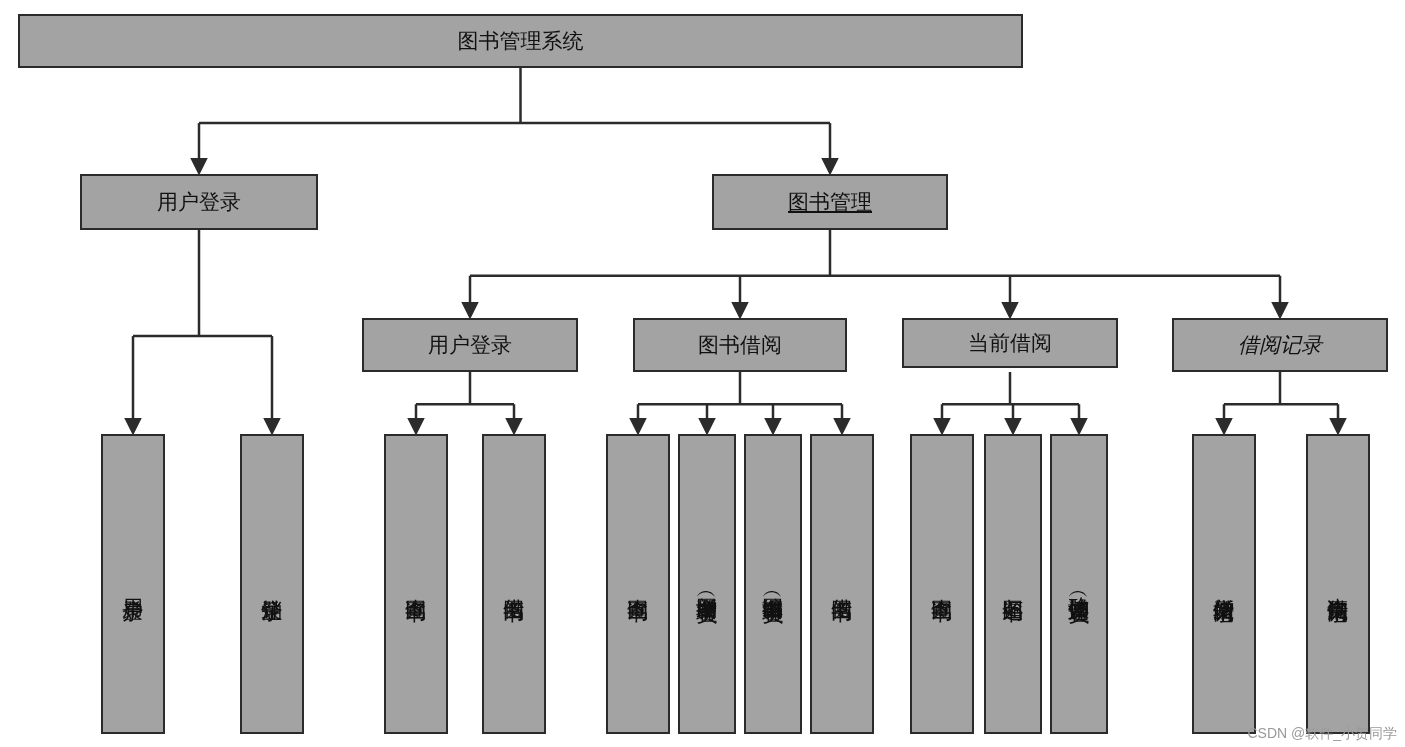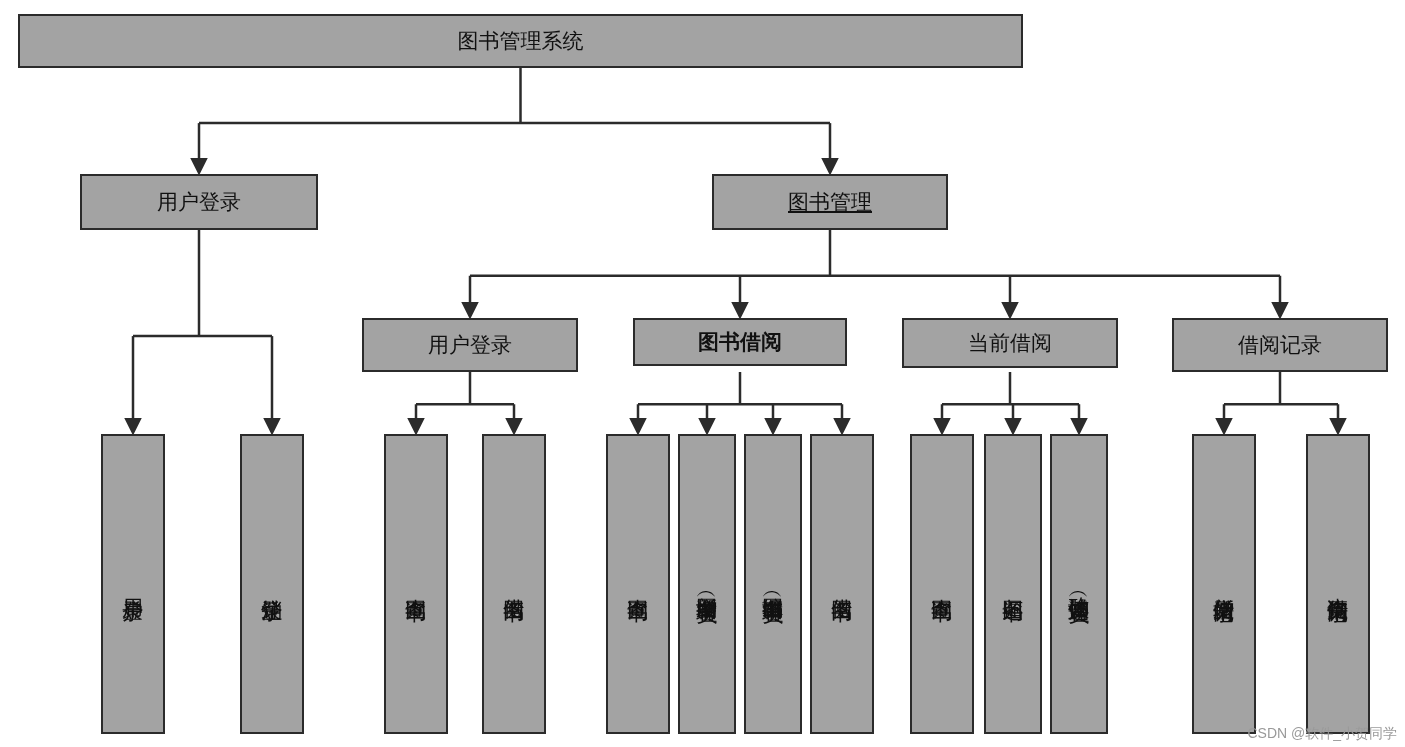--- a/index.html
+++ b/index.html
@@ -114,27 +114,27 @@
       </div>
       <div class="node" style="left: 80px; top: 174px; width: 238px; height: 56px;">
         <span>用户登录</span>
       </div>
       <div class="node" style="left: 712px; top: 174px; width: 236px; height: 56px; text-decoration: underline;">
         <span>图书管理</span>
       </div>
       <div class="node" style="left: 362px; top: 318px; width: 216px; height: 54px;">
         <span>用户登录</span>
       </div>
-      <div class="node" style="left: 633px; top: 318px; width: 214px; height: 48px; font-weight: bold;">
+      <div class="node" style="left: 633px; top: 318px; width: 214px; height: 54px;">
         <span>图书借阅</span>
       </div>
       <div class="node" style="left: 902px; top: 318px; width: 216px; height: 50px;">
         <span>当前借阅</span>
       </div>
-      <div class="node" style="left: 1172px; top: 318px; width: 216px; height: 54px;">
+      <div class="node" style="left: 1172px; top: 318px; width: 216px; height: 54px; font-style: italic;">
         <span>借阅记录</span>
       </div>
       <div class="node vertical" style="left: 101px; top: 434px; width: 64px; height: 300px;">
         <span>用户登录</span>
       </div>
       <div class="node vertical" style="left: 240px; top: 434px; width: 64px; height: 300px;">
         <span>注销登录</span>
       </div>
       <div class="node vertical" style="left: 384px; top: 434px; width: 64px; height: 300px;">
         <span>查询图书</span>

